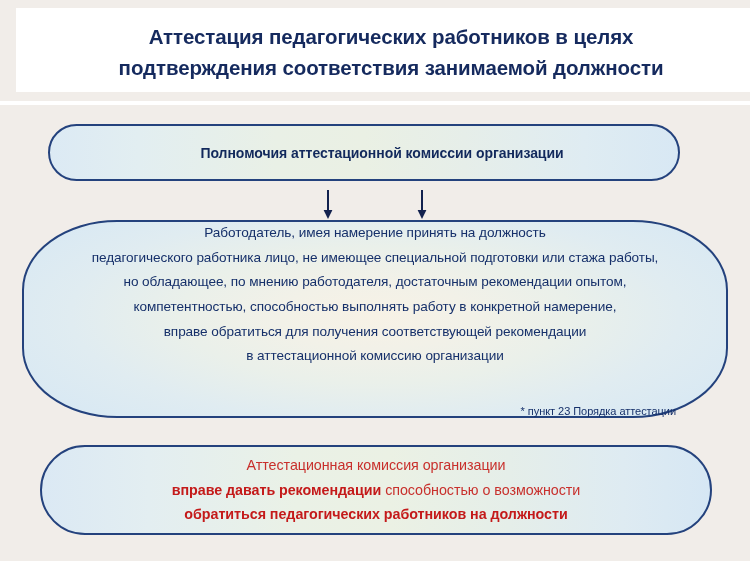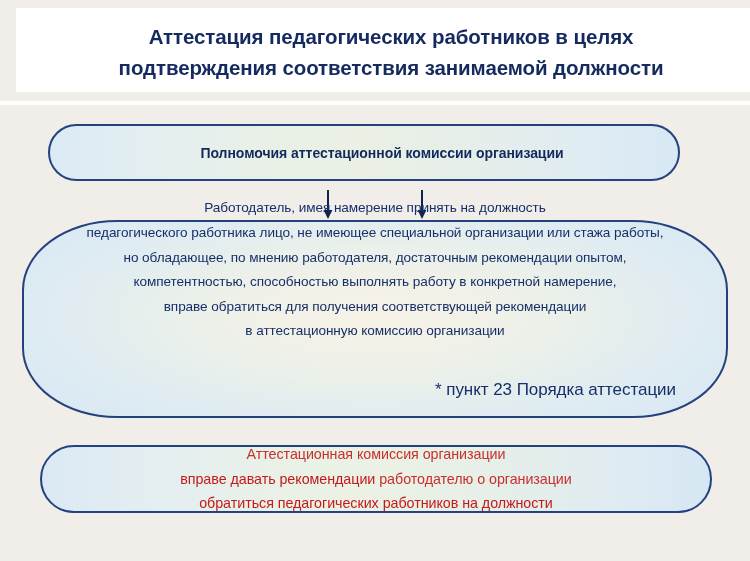--- a/index.html
+++ b/index.html
@@ -112,50 +112,49 @@
     height: 198px;
     border-radius: 95px / 70px;
     background:
       radial-gradient(ellipse 62% 78% at 50% 48%,
         #f7f2e6 0%,
         #f2f1e8 22%,
         #eaf0ea 45%,
         #e0ecf1 70%,
         #d7e8f4 100%);
     padding: 16px 34px;
-    justify-content: flex-end;
   }
   .box-middle-body {
     width: 100%;
     color: #16306a;
     font-size: 13.6px;
     line-height: 24.6px;
     text-align: center;
     letter-spacing: -0.08px;
   }
   .box-middle-body .line {
     white-space: nowrap;
   }
   .footnote {
     width: 100%;
     margin-top: 36px;
     padding-right: 16px;
     box-sizing: border-box;
     color: #16306a;
-    font-size: 17px;
+    font-size: 11px;
     text-align: right;
     letter-spacing: -0.05px;
     white-space: nowrap;
   }
 
   .box-bottom {
     left: 40px;
     top: 445px;
     width: 672px;
-    height: 68px;
+    height: 90px;
     border-radius: 45px;
     background:
       linear-gradient(to right,
         #dbe9f4 0%,
         #e3eef1 16%,
         #eaf1e6 38%,
         #ebf1e4 52%,
         #e5eee9 70%,
         #deebf2 87%,
         #d6e7f4 100%);
@@ -164,21 +163,21 @@
     color: #c8221f;
     font-size: 14.3px;
     line-height: 24.5px;
     text-align: center;
     letter-spacing: -0.05px;
   }
   .box-bottom-body .line {
     white-space: nowrap;
   }
   .box-bottom-body .bold {
-    font-weight: normal;
+    font-weight: bold;
     color: #c41a1a;
   }
   .box-bottom-body .reg {
     font-weight: normal;
     color: #c8302c;
   }
 
   
   .arrow {
     position: absolute;
@@ -219,30 +218,30 @@
   <div class="arrow arrow-right">
     <svg width="14" height="30" viewBox="0 0 14 30" xmlns="http://www.w3.org/2000/svg">
       <line x1="7" y1="0" x2="7" y2="22" stroke="#12224f" stroke-width="2"></line>
       <polygon points="7,29 2.6,20 11.4,20" fill="#12224f"></polygon>
     </svg>
   </div>
 
   <div class="rbox box-middle">
     <div class="box-middle-body">
       <div class="line">Работодатель, имея намерение принять на должность</div>
-      <div class="line">педагогического работника лицо, не имеющее специальной организации или стажа работы,</div>
+      <div class="line">педагогического работника лицо, не имеющее специальной подготовки или стажа работы,</div>
       <div class="line">но обладающее, по мнению работодателя, достаточным рекомендации опытом,</div>
       <div class="line">компетентностью, способностью выполнять работу в конкретной намерение,</div>
       <div class="line">вправе обратиться для получения соответствующей рекомендации</div>
-      <div class="line">в аттестационную комиссию организации</div>
+      <div class="line">в аттестационной комиссию организации</div>
     </div>
     <div class="footnote">* пункт 23 Порядка аттестации</div>
   </div>
 
   <div class="rbox box-bottom">
     <div class="box-bottom-body">
       <div class="line reg">Аттестационная комиссия организации</div>
-      <div class="line"><span class="bold">вправе давать рекомендации</span><span class="reg"> работодателю о организации</span></div>
+      <div class="line"><span class="bold">вправе давать рекомендации</span><span class="reg"> способностью о возможности</span></div>
       <div class="line bold">обратиться педагогических работников на должности</div>
     </div>
   </div>
 
 </div>
 
 </body></html>

